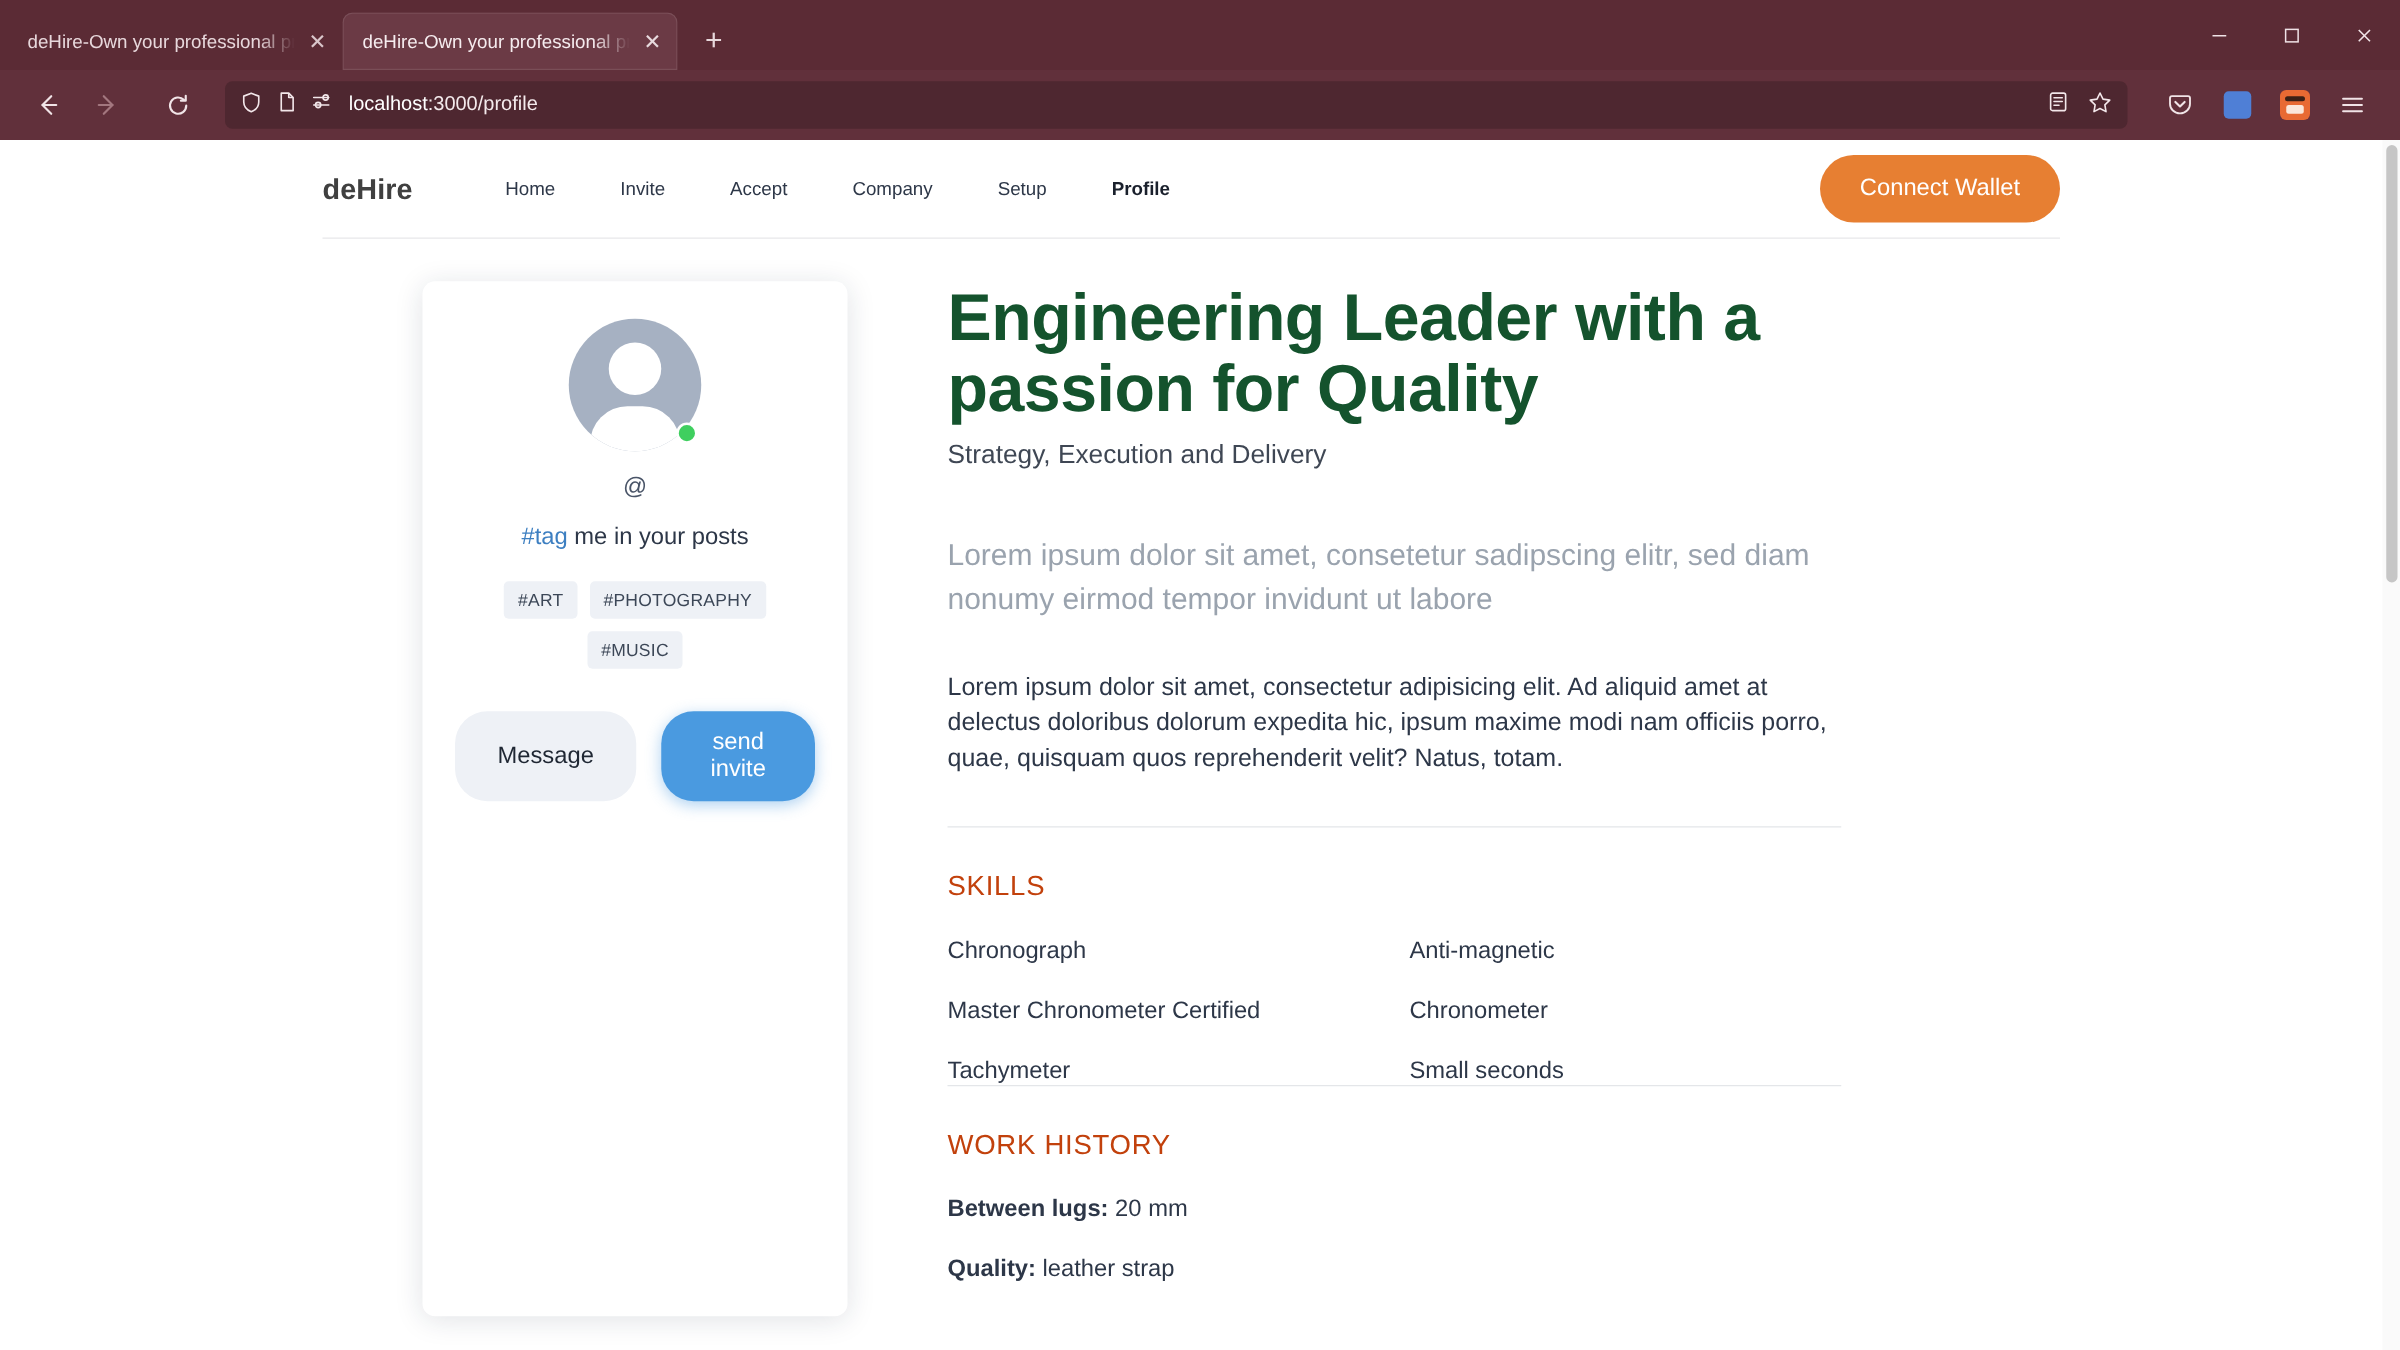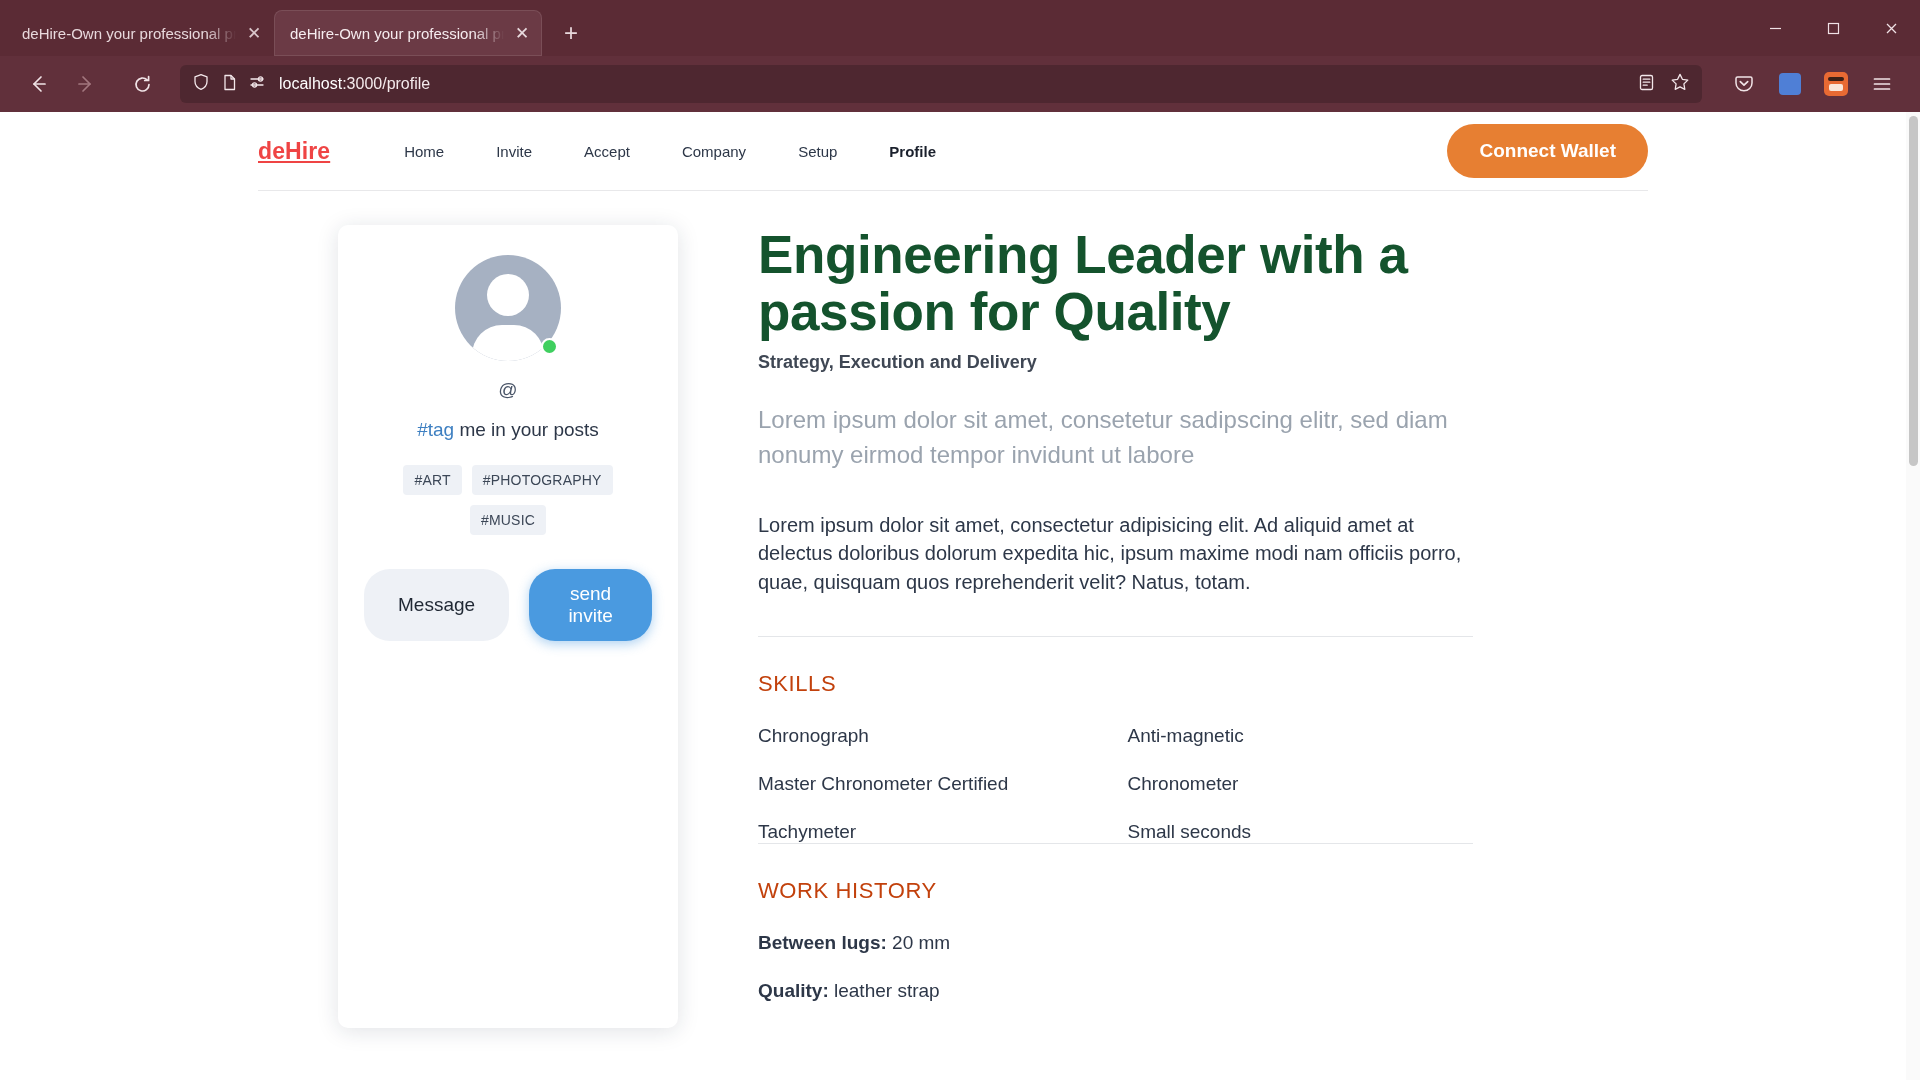--- a/index.html
+++ b/index.html
@@ -54,27 +54,27 @@
   
   .viewport { flex:1; background:#fff; position:relative; overflow:hidden; }
   .scrollbar { position:absolute; right:0; top:0; width:14px; height:100%; background:#fafafa; }
   .scrollthumb { position:absolute; right:2px; top:4px; width:9px; height:350px; background:#c6c6c6; border-radius:5px; }
 
   .page { width:1906px; padding:0 0 0 0; }
   .container { width:1390px; margin:0 auto; }
 
   
   .sitenav { display:flex; align-items:center; height:78px; }
-  .brand { font-size:23px; font-weight:700; color:#ef4444; margin-right:48px; letter-spacing:.1px;text-decoration:underline; }
+  .brand { font-size:23px; font-weight:700; color:#404040; margin-right:48px; letter-spacing:.1px; }
   .sitenav-links { display:flex; align-items:center; gap:0; }
   .sitenav-links a { font-size:15px; color:#2d3748; text-decoration:none; padding:0 26px; }
   .sitenav-links a.active { font-weight:700; color:#1a202c; }
   .connect-wallet {
     margin-left:auto; background:#e77f32; color:#fff; border:none; border-radius:30px;
-    font-size:19px; font-weight:700; padding:16px 32px; font-family:inherit; cursor:pointer;
+    font-size:19px; font-weight:400; padding:16px 32px; font-family:inherit; cursor:pointer;
   }
 
   .divider-top { height:1px; background:#e8e8ea; width:1390px; margin:0 auto; }
 
   .content { display:flex; gap:0; padding-top:28px; }
 
   
   .left-col { width:500px; flex:none; display:flex; justify-content:center; padding-top:6px; }
   .pcard {
     width:340px; background:#fff; border-radius:10px; padding:30px 26px 34px;
@@ -97,21 +97,21 @@
   }
   .btn-invite {
     background:#4a9ae0; color:#fff; border:none; border-radius:26px;
     font-size:19px; padding:14px 28px; font-family:inherit; cursor:pointer;
     box-shadow:0 3px 12px rgba(74,154,224,.45);
   }
 
   
   .right-col { flex:1; padding:8px 120px 0 0; }
   h1.title { font-size:53px; line-height:1.07; font-weight:700; color:#14532d; letter-spacing:-.4px; margin-bottom:12px; max-width:760px; }
-  .subtitle { font-size:18px; color:#3f4754; font-weight:700; margin-bottom:30px; }
+  .subtitle { font-size:21px; color:#3f4754; font-weight:400; margin-bottom:52px; }
   .lead { font-size:24px; line-height:1.45; color:#9aa3ae; max-width:700px; margin-bottom:38px; }
   .body-p { font-size:20px; line-height:1.42; color:#2d3748; max-width:715px; margin-bottom:40px; }
   .hr { height:1px; background:#e4e6e9; max-width:715px; margin:0 0 34px; }
   .sect-head { font-size:22px; color:#c2410c; letter-spacing:.6px; margin-bottom:28px; }
   .skills-grid { display:grid; grid-template-columns:1fr 1fr; column-gap:24px; row-gap:26px; max-width:715px; }
   .skill { font-size:19px; color:#2d3748; }
   .wh-item { font-size:19px; color:#2d3748; margin-bottom:26px; }
   .wh-item b { font-weight:700; }
 </style>
 </head>

